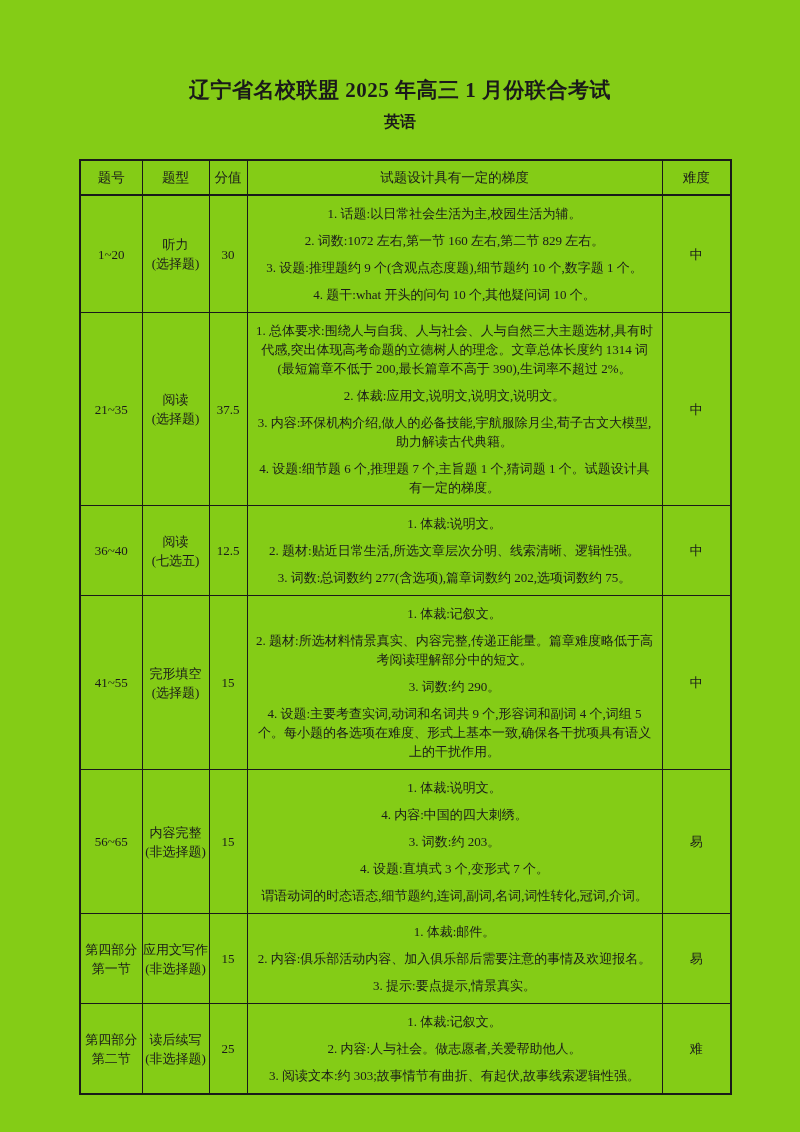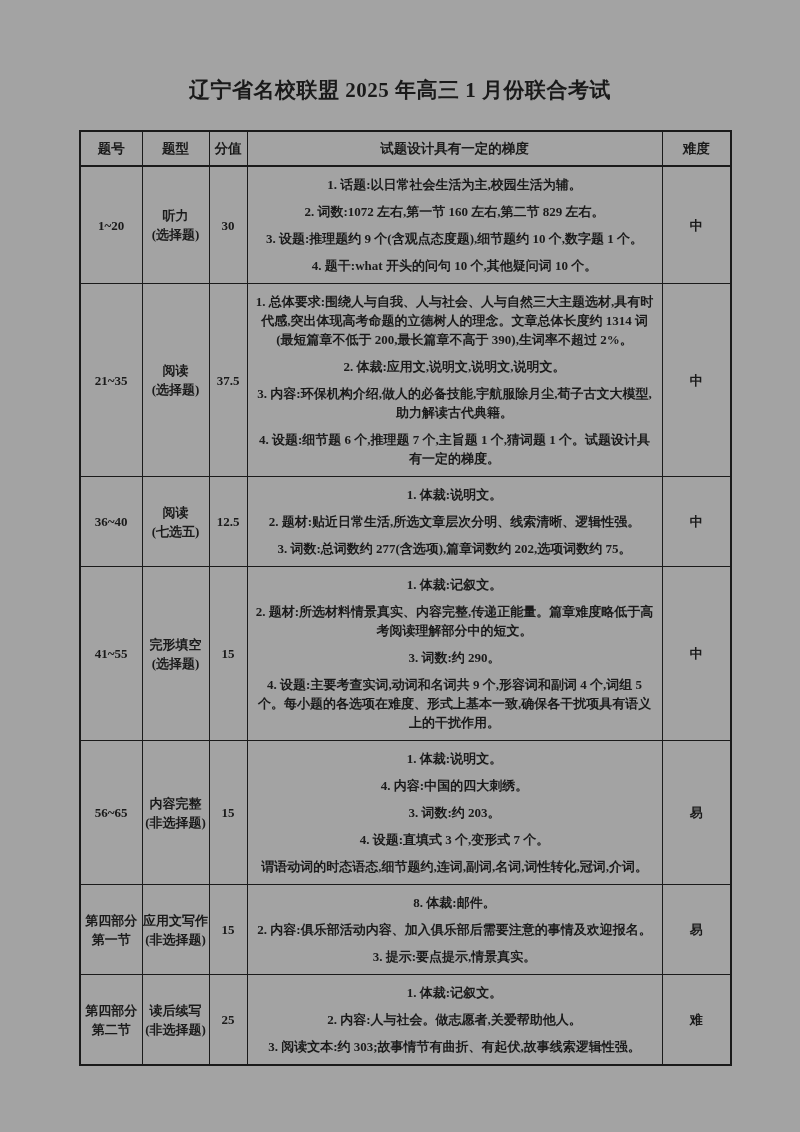--- a/index.html
+++ b/index.html
@@ -1,36 +1,36 @@
 <!DOCTYPE html>
 <html><head>
 <meta charset="utf-8">
 <style>
   html, body { margin: 0; padding: 0; background: #ffffff; }
   .page {
     width: 800px; height: 1132px; position: relative;
-    background: #a3a3a3; color: #1a1a1a;
+    background: #84cc16; color: #1a1a1a;
     font-family: "Liberation Serif", serif;
     overflow: hidden;
   }
   .title {
     padding-top: 76px; text-align: center;
     font-size: 21px; font-weight: 700; letter-spacing: 0.5px;
   }
   .subject {
     text-align: center; font-size: 16px; font-weight: 700; margin-top: 8px;
   }
   table.spec {
     border-collapse: collapse; table-layout: fixed;
     width: 651px; margin: 26px 0 0 79px;
     border: 2px solid #1a1a1a;
   }
   table.spec td {
     border: 1px solid #1a1a1a;
-    font-weight: 700; font-size: 13px;
+    font-weight: 400; font-size: 13px;
     vertical-align: middle; text-align: center;
     line-height: 19px; padding: 0;
     overflow: hidden;
   }
   table.spec thead td {
     height: 33px; font-size: 13.5px;
     border-bottom: 2px solid #1a1a1a;
   }
   td.c-content {
     text-align: justify; padding: 4px 6px 4px 5px;
@@ -44,20 +44,21 @@
   .rh4 { height: 132px; }
   .rh5 { height: 81px; }
   .rh6 { height: 69px; }
 </style>
 </head>
 <body>
 
 <div class="page">
 
   <div class="title">辽宁省名校联盟 2025 年高三 1 月份联合考试</div>
+  <div class="subject">英语</div>
 
   <table class="spec">
     <colgroup>
       <col style="width:62px">
         <col style="width:67px">
         <col style="width:38px">
         <col style="width:415px">
         <col style="width:69px">
     </colgroup>
     <thead>
@@ -165,21 +166,21 @@
         <td>
           <div>第四部分</div>
             <div>第一节</div>
         </td>
         <td>
           <div>应用文写作</div>
             <div>(非选择题)</div>
         </td>
         <td>15</td>
         <td class="c-content">
-          <div class="item">8. 体裁:邮件。</div>
+          <div class="item">1. 体裁:邮件。</div>
           <div class="item">2. 内容:俱乐部活动内容、加入俱乐部后需要注意的事情及欢迎报名。</div>
           <div class="item">3. 提示:要点提示,情景真实。</div>
         </td>
         <td>易</td>
       </tr>
 
       <tr class="rh6">
         <td>
           <div>第四部分</div>
             <div>第二节</div>

